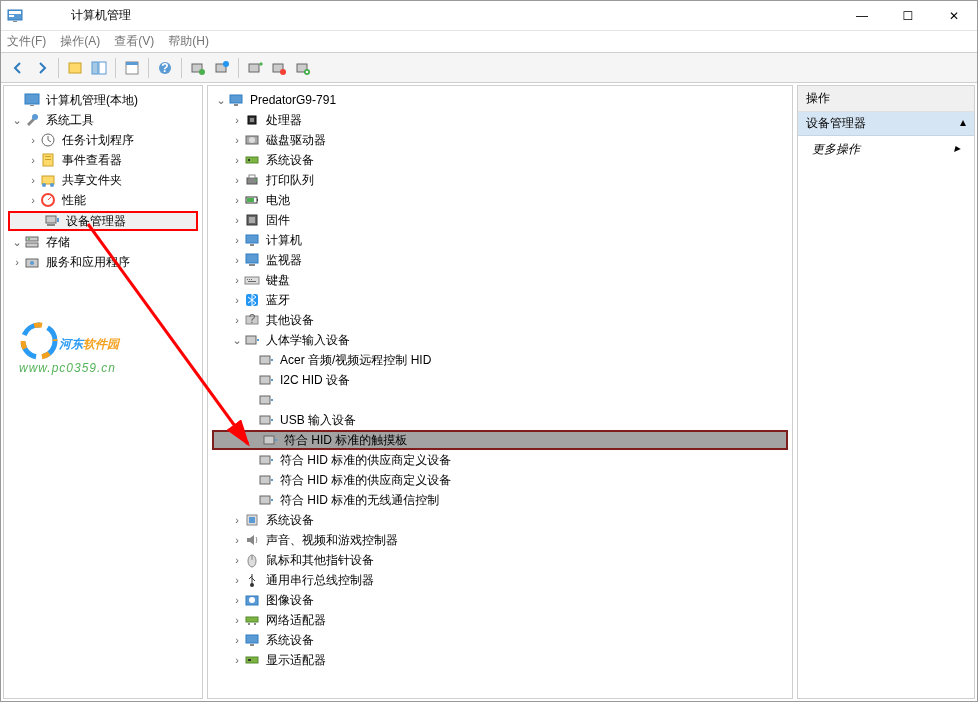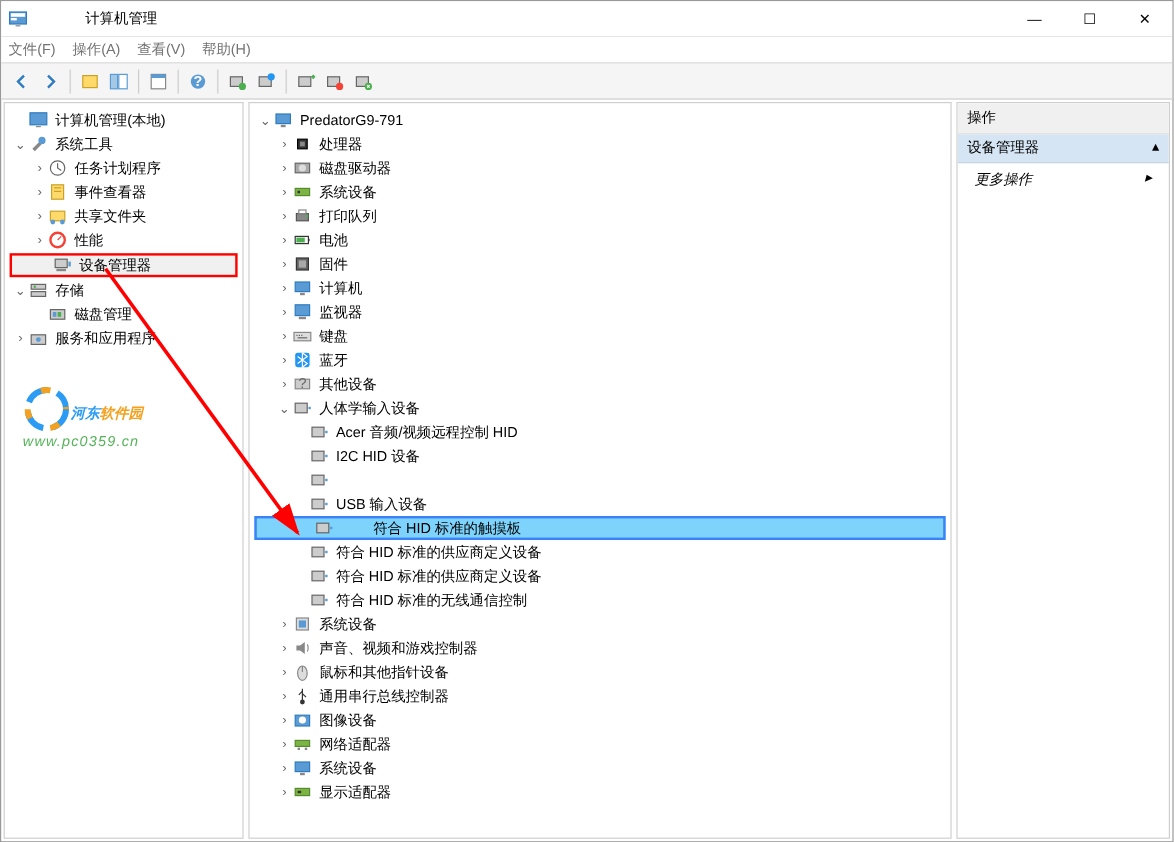--- a/index.html
+++ b/index.html
@@ -23,21 +23,21 @@
 .pane-left { width: 200px; }
 .pane-mid { flex: 1; position: relative; }
 .pane-right { width: 178px; }
 
 .tree { padding: 4px 2px; }
 .trow { display: flex; align-items: center; height: 20px; white-space: nowrap; position: relative; }
 .tw { width: 14px; text-align: center; color: #666; font-size: 11px; cursor: pointer; }
 .ticon { width: 16px; height: 16px; margin-right: 4px; flex-shrink: 0; }
 .tlabel { color: #000; padding: 1px 2px; }
 .highlight-red { border: 2px solid #ff0000; background: #f0f0f0; }
-.highlight-red2 { border: 2px solid #3b82f6; background: #7dd3fc; gap: 27px; }
+.highlight-red2 { border: 2px solid #7f1d1d; background: #a3a3a3; }
 
 .pane-right .hdr { background: #f0f0f0; padding: 4px 8px; font-weight: normal; border-bottom: 1px solid #e0e0e0; }
 .pane-right .sect { background: #d6e5f3; padding: 3px 8px; display: flex; justify-content: space-between; border-bottom: 1px solid #c6d5e3; }
 .pane-right .action { padding: 5px 14px; display: flex; justify-content: space-between; font-style: italic; }
 
 .watermark { position: absolute; left: 18px; top: 320px; pointer-events: none; opacity: 0.95; z-index: 100; }
 .wm-text { font-size: 28px; font-weight: bold; color: #f39c12; font-style: italic; }
 .wm-text .blue { color: #2196f3; }
 .wm-url { font-size: 12px; color: #4caf50; font-style: italic; letter-spacing: 1px; }
 
@@ -205,28 +205,20 @@
       </div>
       <div class="trow" style="padding-left:4px">
         <span class="tw">⌄</span>
         <svg class="ticon" viewBox="0 0 16 16">
             <rect x="2" y="3" width="12" height="4" fill="#ccc" stroke="#666"></rect>
             <rect x="2" y="9" width="12" height="4" fill="#ccc" stroke="#666"></rect>
             <circle cx="5" cy="5" r="1" fill="#4caf50"></circle>
           </svg>
         <span class="tlabel">存储</span>
       </div>
-      <div class="trow" style="padding-left:34px">
-        <svg class="ticon" viewBox="0 0 16 16">
-            <rect x="2" y="4" width="12" height="8" fill="#ccc" stroke="#666"></rect>
-            <rect x="4" y="6" width="3" height="4" fill="#5b9bd5"></rect>
-            <rect x="8" y="6" width="3" height="4" fill="#4caf50"></rect>
-          </svg>
-        <span class="tlabel">磁盘管理</span>
-      </div>
       <div class="trow" style="padding-left:4px">
         <span class="tw">›</span>
         <svg class="ticon" viewBox="0 0 16 16">
             <rect x="2" y="5" width="12" height="8" fill="#ccc" stroke="#666"></rect>
             <circle cx="8" cy="9" r="2" fill="#5b9bd5"></circle>
           </svg>
         <span class="tlabel">服务和应用程序</span>
       </div>
     </div>
   </div>

